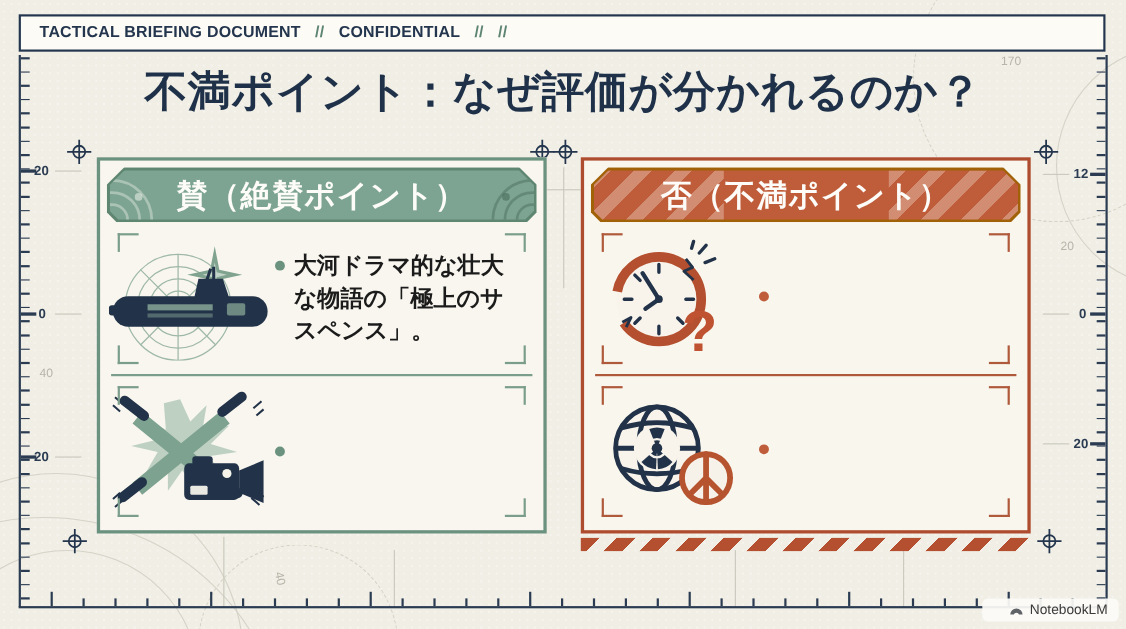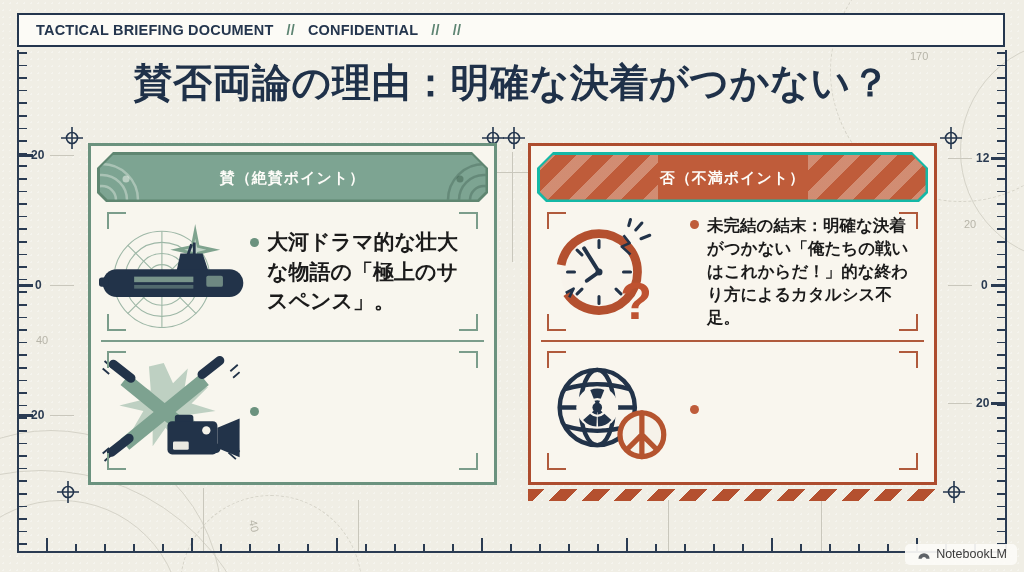--- a/index.html
+++ b/index.html
@@ -29,27 +29,27 @@
   .xh{position:absolute;width:24px;height:24px;}
 
   
   .panel{position:absolute;top:143px;width:409px;height:342px;box-sizing:border-box;background:#f8f6ee;}
   .panel.pro{left:88px;border:3px solid #6b927e;}
   .panel.con{left:528px;border:3px solid #ad4c2e;background:#f9f6ee;}
 
   .hdr{position:absolute;left:6px;right:6px;top:6px;height:50px;
     clip-path:polygon(16px 0%, calc(100% - 16px) 0%, 100% 16px, 100% calc(100% - 9px), calc(100% - 9px) 100%, 9px 100%, 0% calc(100% - 9px), 0% 16px);}
   .hdr.green{background:#5f8671;}
-  .hdr.red{background:#14b8a6;}
+  .hdr.red{background:#a16207;}
   .hdr-in{position:absolute;inset:2.5px;overflow:hidden;
     clip-path:polygon(14px 0%, calc(100% - 14px) 0%, 100% 14px, 100% calc(100% - 8px), calc(100% - 8px) 100%, 8px 100%, 0% calc(100% - 8px), 0% 14px);}
   .hdr.green .hdr-in{background:#7da492;}
   .hdr.red .hdr-in{background:#bf5c3a;}
   .hdr-label{position:relative;z-index:2;display:block;text-align:center;line-height:45px;
-    font-size:15px;font-weight:bold;color:#fdfcf8;letter-spacing:1px;}
+    font-size:28px;font-weight:bold;color:#fdfcf8;letter-spacing:1px;}
   .sonar{position:absolute;top:0;height:100%;opacity:.9;}
   .sonar.l{left:0;} .sonar.r{right:0;transform:scaleX(-1);}
   .stripeband{position:absolute;top:0;bottom:0;width:118px;
     background:repeating-linear-gradient(135deg, rgba(247,240,230,.33) 0 11px, rgba(247,240,230,0) 11px 26px);}
   .stripeband.l{left:0;} .stripeband.r{right:0;}
 
   .row{position:absolute;left:6px;right:6px;height:133px;display:flex;align-items:center;}
   .row.r1{top:59px;} .row.r2{top:198px;}
   .rowsep{position:absolute;left:10px;right:10px;top:194px;height:2px;}
   .pro .rowsep{background:#7b9d8b;} .con .rowsep{background:#b05a3c;}
@@ -71,21 +71,21 @@
 
   .hazard{position:absolute;left:528px;top:489px;width:409px;height:12px;
     background:repeating-linear-gradient(135deg, #b4502f 0 12px, rgba(0,0,0,0) 12px 23px);}
 
   
   .arc{position:absolute;border:1px solid #d5d3c8;border-radius:50%;}
   .arc.dash{border-style:dashed;}
 
   
   .watermark{position:absolute;right:7px;bottom:7px;display:flex;align-items:center;gap:5px;
-    background:rgba(252,251,247,.93);border-radius:5px;padding:3px 10px 4px 12px;
+    background:rgba(252,251,247,.93);border-radius:5px;padding:3px 10px 4px 24px;
     font-size:12.5px;color:#3a3a3a;}
 </style>
 </head>
 <body>
 
 <div class="stage">
 
   <div class="arc dash" style="left:830px;top:-60px;width:260px;height:260px;"></div>
   <div class="arc" style="left:960px;top:40px;width:220px;height:220px;"></div>
   <div class="arc" style="left:-120px;top:430px;width:340px;height:340px;"></div>
@@ -105,21 +105,21 @@
   <span class="faint" style="left:248px;top:520px;transform:rotate(78deg);">40</span>
 
   <div class="topbar">
     <span>TACTICAL BRIEFING DOCUMENT</span>
     <span class="sep">//</span>
     <span>CONFIDENTIAL</span>
     <span class="sep">//</span>
     <span class="sep">//</span>
   </div>
 
-  <div class="main-title">賛否両論の理由：明確な決着がつかない？</div>
+  <div class="main-title">不満ポイント：なぜ評価が分かれるのか？</div>
 
   <div class="vline" id="rulerL" style="left:17px;top:50px;height:502px;"></div>
   <div class="vline" id="rulerR" style="left:1005px;top:50px;height:502px;"></div>
   <div class="hline" id="rulerB" style="left:17px;top:551px;width:990px;"></div>
   <div id="tickLayer">
       <span class="tick" style="left: 19px; top: 52px; width: 8px; height: 1.5px;"></span>
       <span class="tick" style="left: 997px; top: 52px; width: 8px; height: 1.5px;"></span>
       <span class="tick" style="left: 19px; top: 64.6px; width: 8px; height: 1.5px;"></span>
       <span class="tick" style="left: 997px; top: 64.6px; width: 8px; height: 1.5px;"></span>
       <span class="tick" style="left: 19px; top: 77.2px; width: 8px; height: 1.5px;"></span>
@@ -410,21 +410,21 @@
           <g stroke="#223349" stroke-width="3" fill="none" stroke-linejoin="round">
             <path d="M92 18 l7 9 l-9 4 l10 9"></path>
             <path d="M26 84 l9 -5 l-5 10"></path>
           </g>
           <g stroke="#223349" stroke-width="3.5" stroke-linecap="round">
             <path d="M106 12 l7 -8 M112 22 l10 -4 M98 7 l2 -7"></path>
           </g>
           <text x="88" y="114" font-size="60" font-weight="bold" fill="#bf5230" font-family="Liberation Sans, sans-serif">?</text>
         </svg>
       </div>
-      <div class="item-text"><span class="bullet"></span><span>未完結の結末：明確な決着がつかない「俺たちの戦いはこれからだ！」的な終わり方によるカタルシス不足。</span></div>
+      <div class="item-text"><span class="bullet"></span></div>
     </div>
 
     <div class="rowsep"></div>
 
     <div class="row r2">
       <div class="corners">
           <i class="tl"></i>
           <i class="tr"></i>
           <i class="bl"></i>
           <i class="br"></i>

